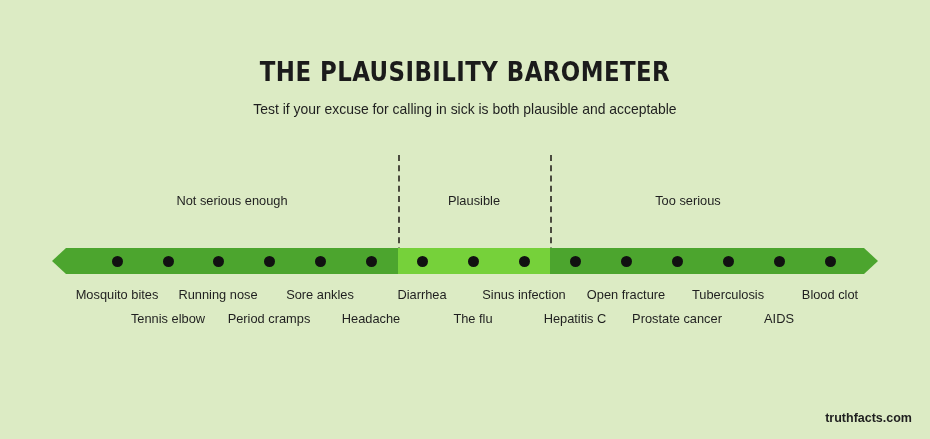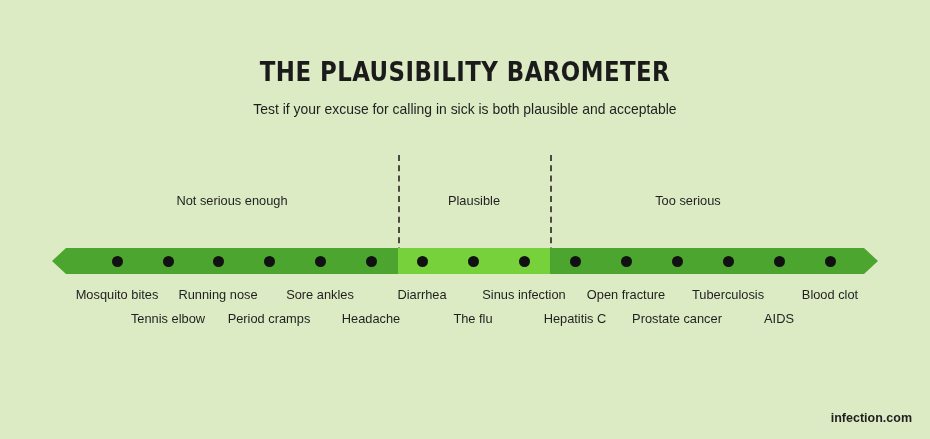--- a/index.html
+++ b/index.html
@@ -191,15 +191,15 @@
       <div class="item-label row-b" style="left: 473px;">The flu</div>
       <div class="item-label row-a" style="left: 524px;">Sinus infection</div>
       <div class="item-label row-b" style="left: 575px;">Hepatitis C</div>
       <div class="item-label row-a" style="left: 626px;">Open fracture</div>
       <div class="item-label row-b" style="left: 677px;">Prostate cancer</div>
       <div class="item-label row-a" style="left: 728px;">Tuberculosis</div>
       <div class="item-label row-b" style="left: 779px;">AIDS</div>
       <div class="item-label row-a" style="left: 830px;">Blood clot</div>
     </div>
 
-  <div id="watermark">infection.com</div>
+  <div id="watermark">truthfacts.com</div>
 
 </div>
 
 </body></html>

